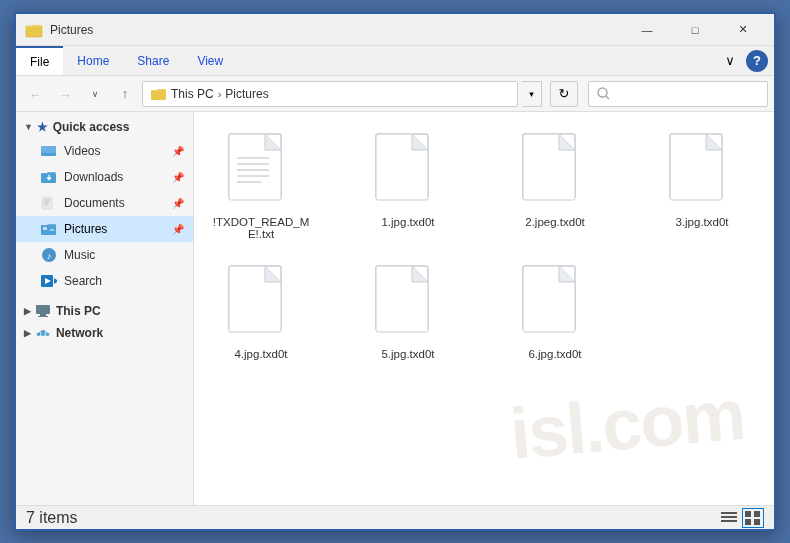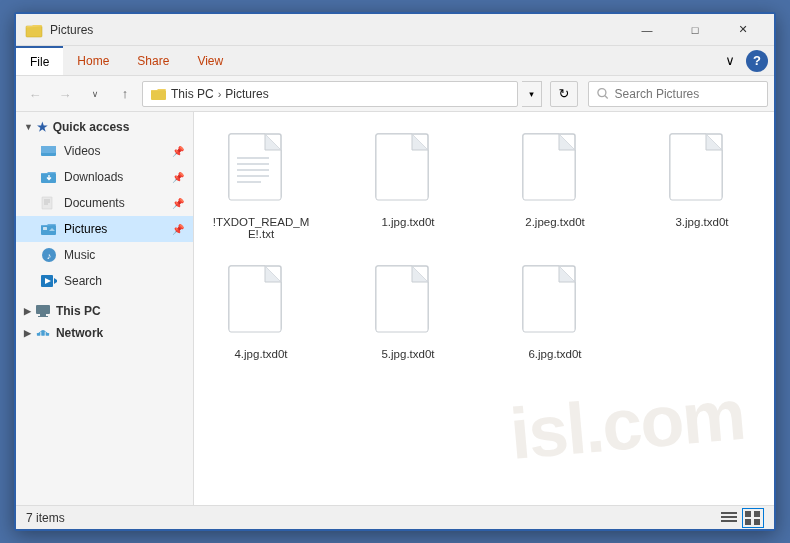--- a/index.html
+++ b/index.html
@@ -71,21 +71,21 @@
       height: 30px;
       border-bottom: 1px solid #ddd;
       flex-shrink: 0;
     }
     .menu-tab {
       padding: 0 14px;
       display: flex;
       align-items: center;
       cursor: pointer;
       font-size: 12px;
-      color: #c2410c;
+      color: #1d4ed8;
     }
     .menu-tab.active {
       background: #fff;
       border-top: 2px solid #2d5fa8;
       color: #000;
       padding-left: 14px;
     }
     .menu-bar-right {
       margin-left: auto;
       display: flex;
@@ -301,21 +301,21 @@
       max-width: 100px;
     }
     
     .status-bar {
       height: 24px;
       background: #f0f0f0;
       border-top: 1px solid #ddd;
       display: flex;
       align-items: center;
       padding: 0 10px;
-      font-size: 12px;
+      font-size: 16px;
       color: #333;
       flex-shrink: 0;
     }
     .status-bar-right {
       margin-left: auto;
       display: flex;
       align-items: center;
       gap: 2px;
     }
     .view-btn {
@@ -379,21 +379,20 @@
       <span style="color:#333;font-size:12px;font-weight:500;">Pictures</span>
     </div>
     <div class="address-dropdown-btn">▾</div>
     <div class="refresh-btn">↻</div>
 
     <div class="search-box">
       <svg width="13" height="13" viewBox="0 0 13 13" fill="none">
         <circle cx="5.5" cy="5.5" r="4.5" stroke="#aaa" stroke-width="1.5"></circle>
         <line x1="9" y1="9" x2="12" y2="12" stroke="#aaa" stroke-width="1.5"></line>
       </svg>
-      <input type="text" placeholder="Search Pictures" style="">
     </div>
   </div>
 
   <div class="main-area">
 
     <div class="sidebar">
 
       <div class="sidebar-section-header">
         <span class="expand-arrow">▼</span>
         <span style="color:#2d5fa8;margin-right:5px;">★</span>

